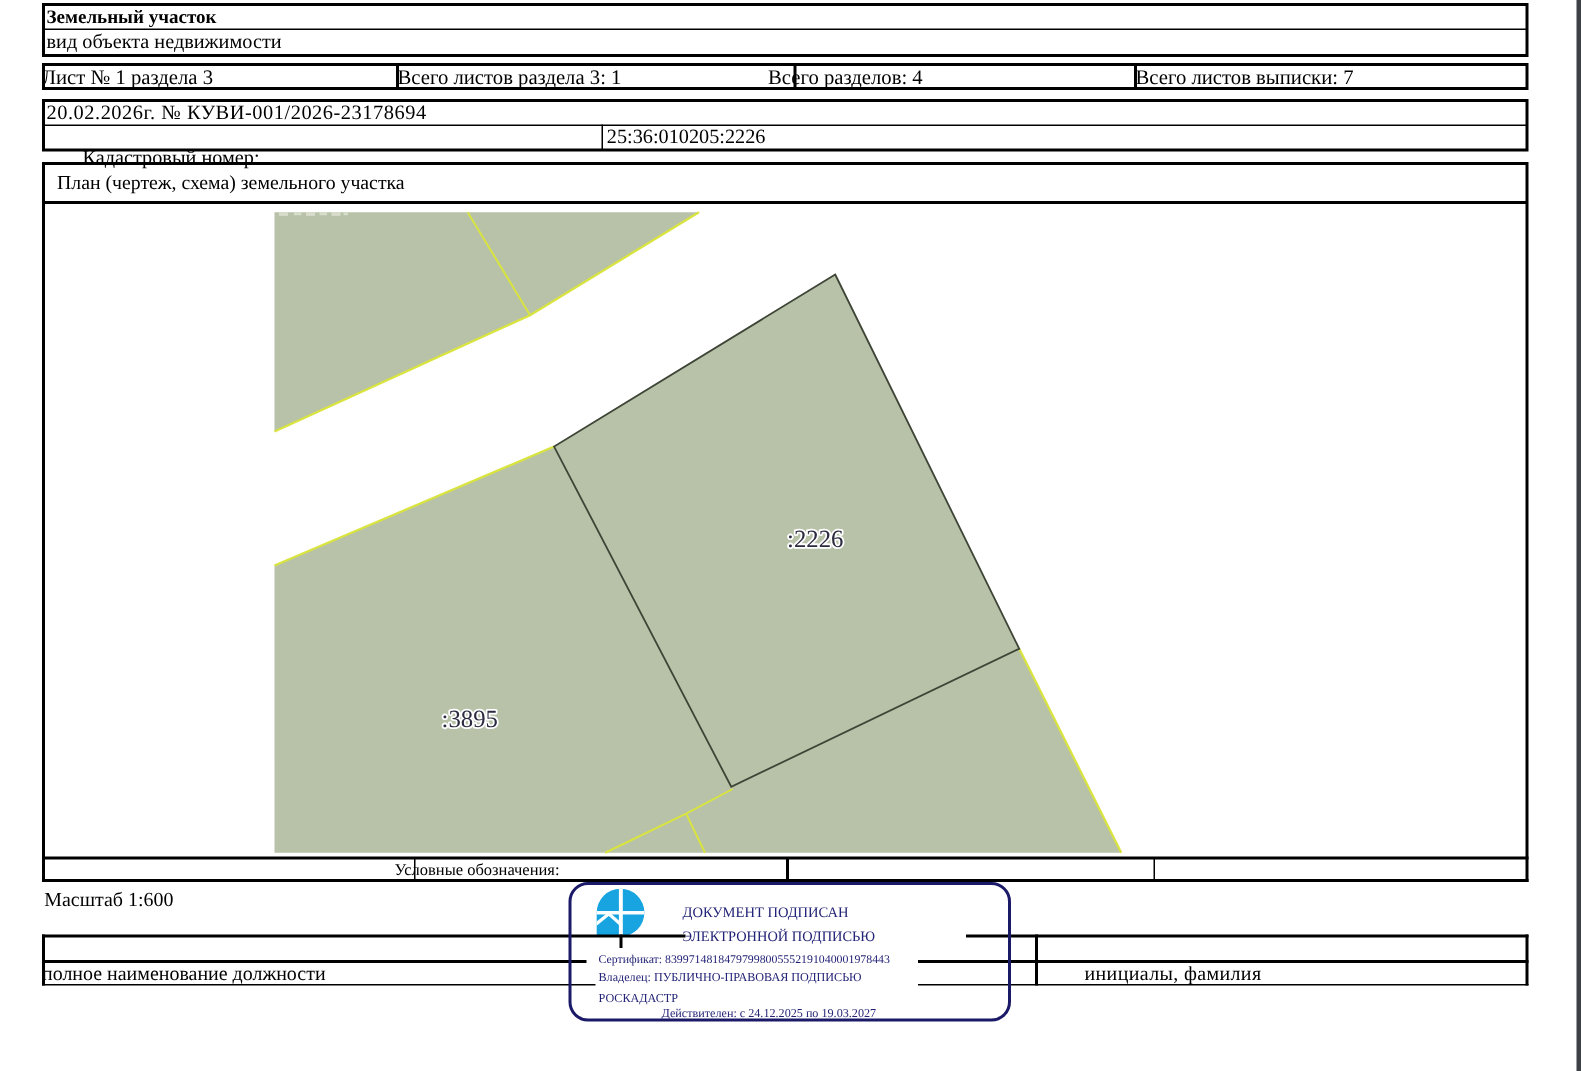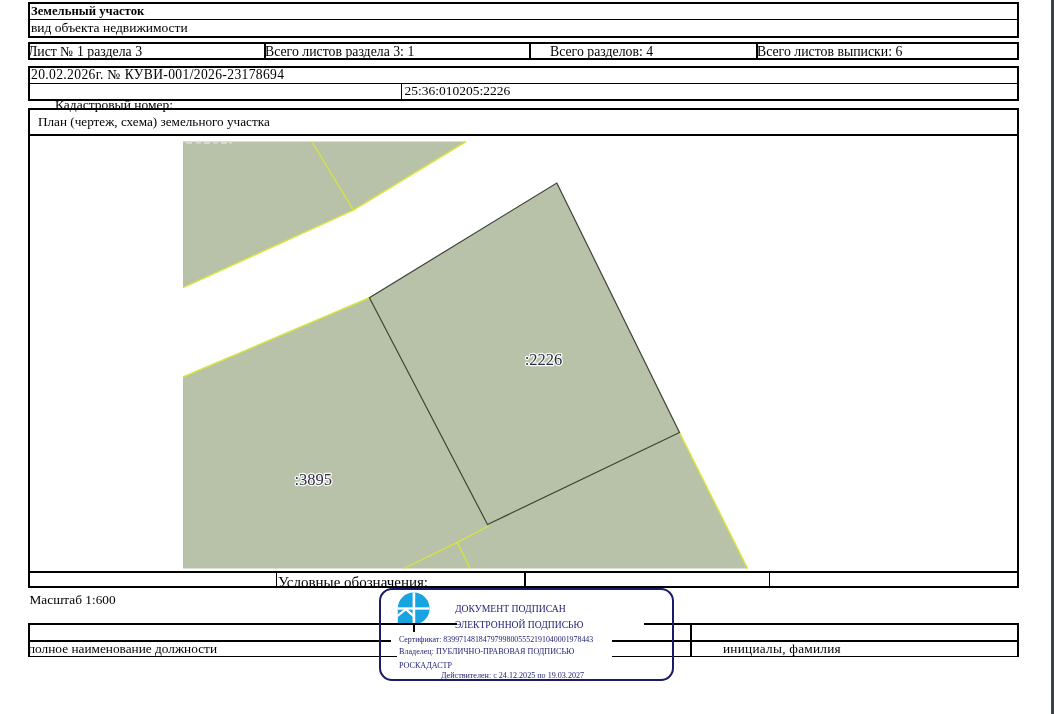--- a/index.html
+++ b/index.html
@@ -27,23 +27,23 @@
 <div class="vl" style="left:264.3px;top:43px;height:16px;"></div>
 
 <div class="vl" style="left:529.3px;top:43px;height:16px;"></div>
 
 <div class="vl" style="left:756.3px;top:43px;height:16px;"></div>
 
 <div class="abs ct" style="left:28px;top:44.4px;width:248px;font-size:13.8px;">Лист № 1 раздела 3</div>
 
 <div class="abs ct" style="left:265px;top:44.4px;width:267.5px;font-size:13.8px;">Всего листов раздела 3: 1</div>
 
-<div class="abs ct" style="left:550px;top:44.4px;width:230.5px;font-size:13.8px;">Всего разделов: 4</div>
+<div class="abs ct" style="left:512px;top:44.4px;width:230.5px;font-size:13.8px;">Всего разделов: 4</div>
 
-<div class="abs ct" style="left:757px;top:44.4px;width:268.5px;font-size:13.8px;">Всего листов выписки: 6</div>
+<div class="abs ct" style="left:757px;top:44.4px;width:268.5px;font-size:13.8px;">Всего листов выписки: 7</div>
 
 <div class="bx" style="left:28px;top:65.5px;width:991px;height:35px;"></div>
 
 <div class="hl" style="left:29px;top:82.8px;width:989px;"></div>
 
 <div class="vl" style="left:400.8px;top:83px;height:16.5px;"></div>
 
 <div class="abs" style="left:31px;top:67.2px;font-size:13.6px;letter-spacing:0.35px;">20.02.2026г. № КУВИ-001/2026-23178694</div>
 
 <div class="abs" style="left:31px;top:97px;font-size:13.5px;padding-left:24px;">Кадастровый номер:</div>
@@ -101,21 +101,21 @@
 <div class="hl" style="left:28px;top:585.8px;width:991px;height:2px;"></div>
 
 <div class="vl" style="left:276px;top:572px;height:14.5px;"></div>
 
 <div class="vl" style="left:524.3px;top:572px;height:17px;"></div>
 
 <div class="vl" style="left:769px;top:572px;height:14.5px;"></div>
 
 <div class="abs" style="left:29.5px;top:592px;font-size:13.3px;">Масштаб 1:600</div>
 
-<div class="abs" style="left:278px;top:573.6px;font-size:15px;">Условные обозначения:</div>
+<div class="abs" style="left:263px;top:573.6px;font-size:11px;">Условные обозначения:</div>
 
 <svg class="abs" style="left:395px;top:590px;" width="40" height="38" viewBox="395 590 40 38">
   <defs>
     <clipPath id="logoclip">
       <path d="M 413.7 592.5 A 15.9 15.9 0 0 1 413.7 624.3 L 397.8 624.3 L 397.8 608.4 A 15.9 15.9 0 0 1 413.7 592.5 Z"></path>
     </clipPath>
   </defs>
   <g>
 
     <path d="M 413.7 592.5 A 15.9 15.9 0 0 1 413.7 624.3 L 397.8 624.3 L 397.8 608.4 A 15.9 15.9 0 0 1 413.7 592.5 Z" fill="#17a4e0"></path>

